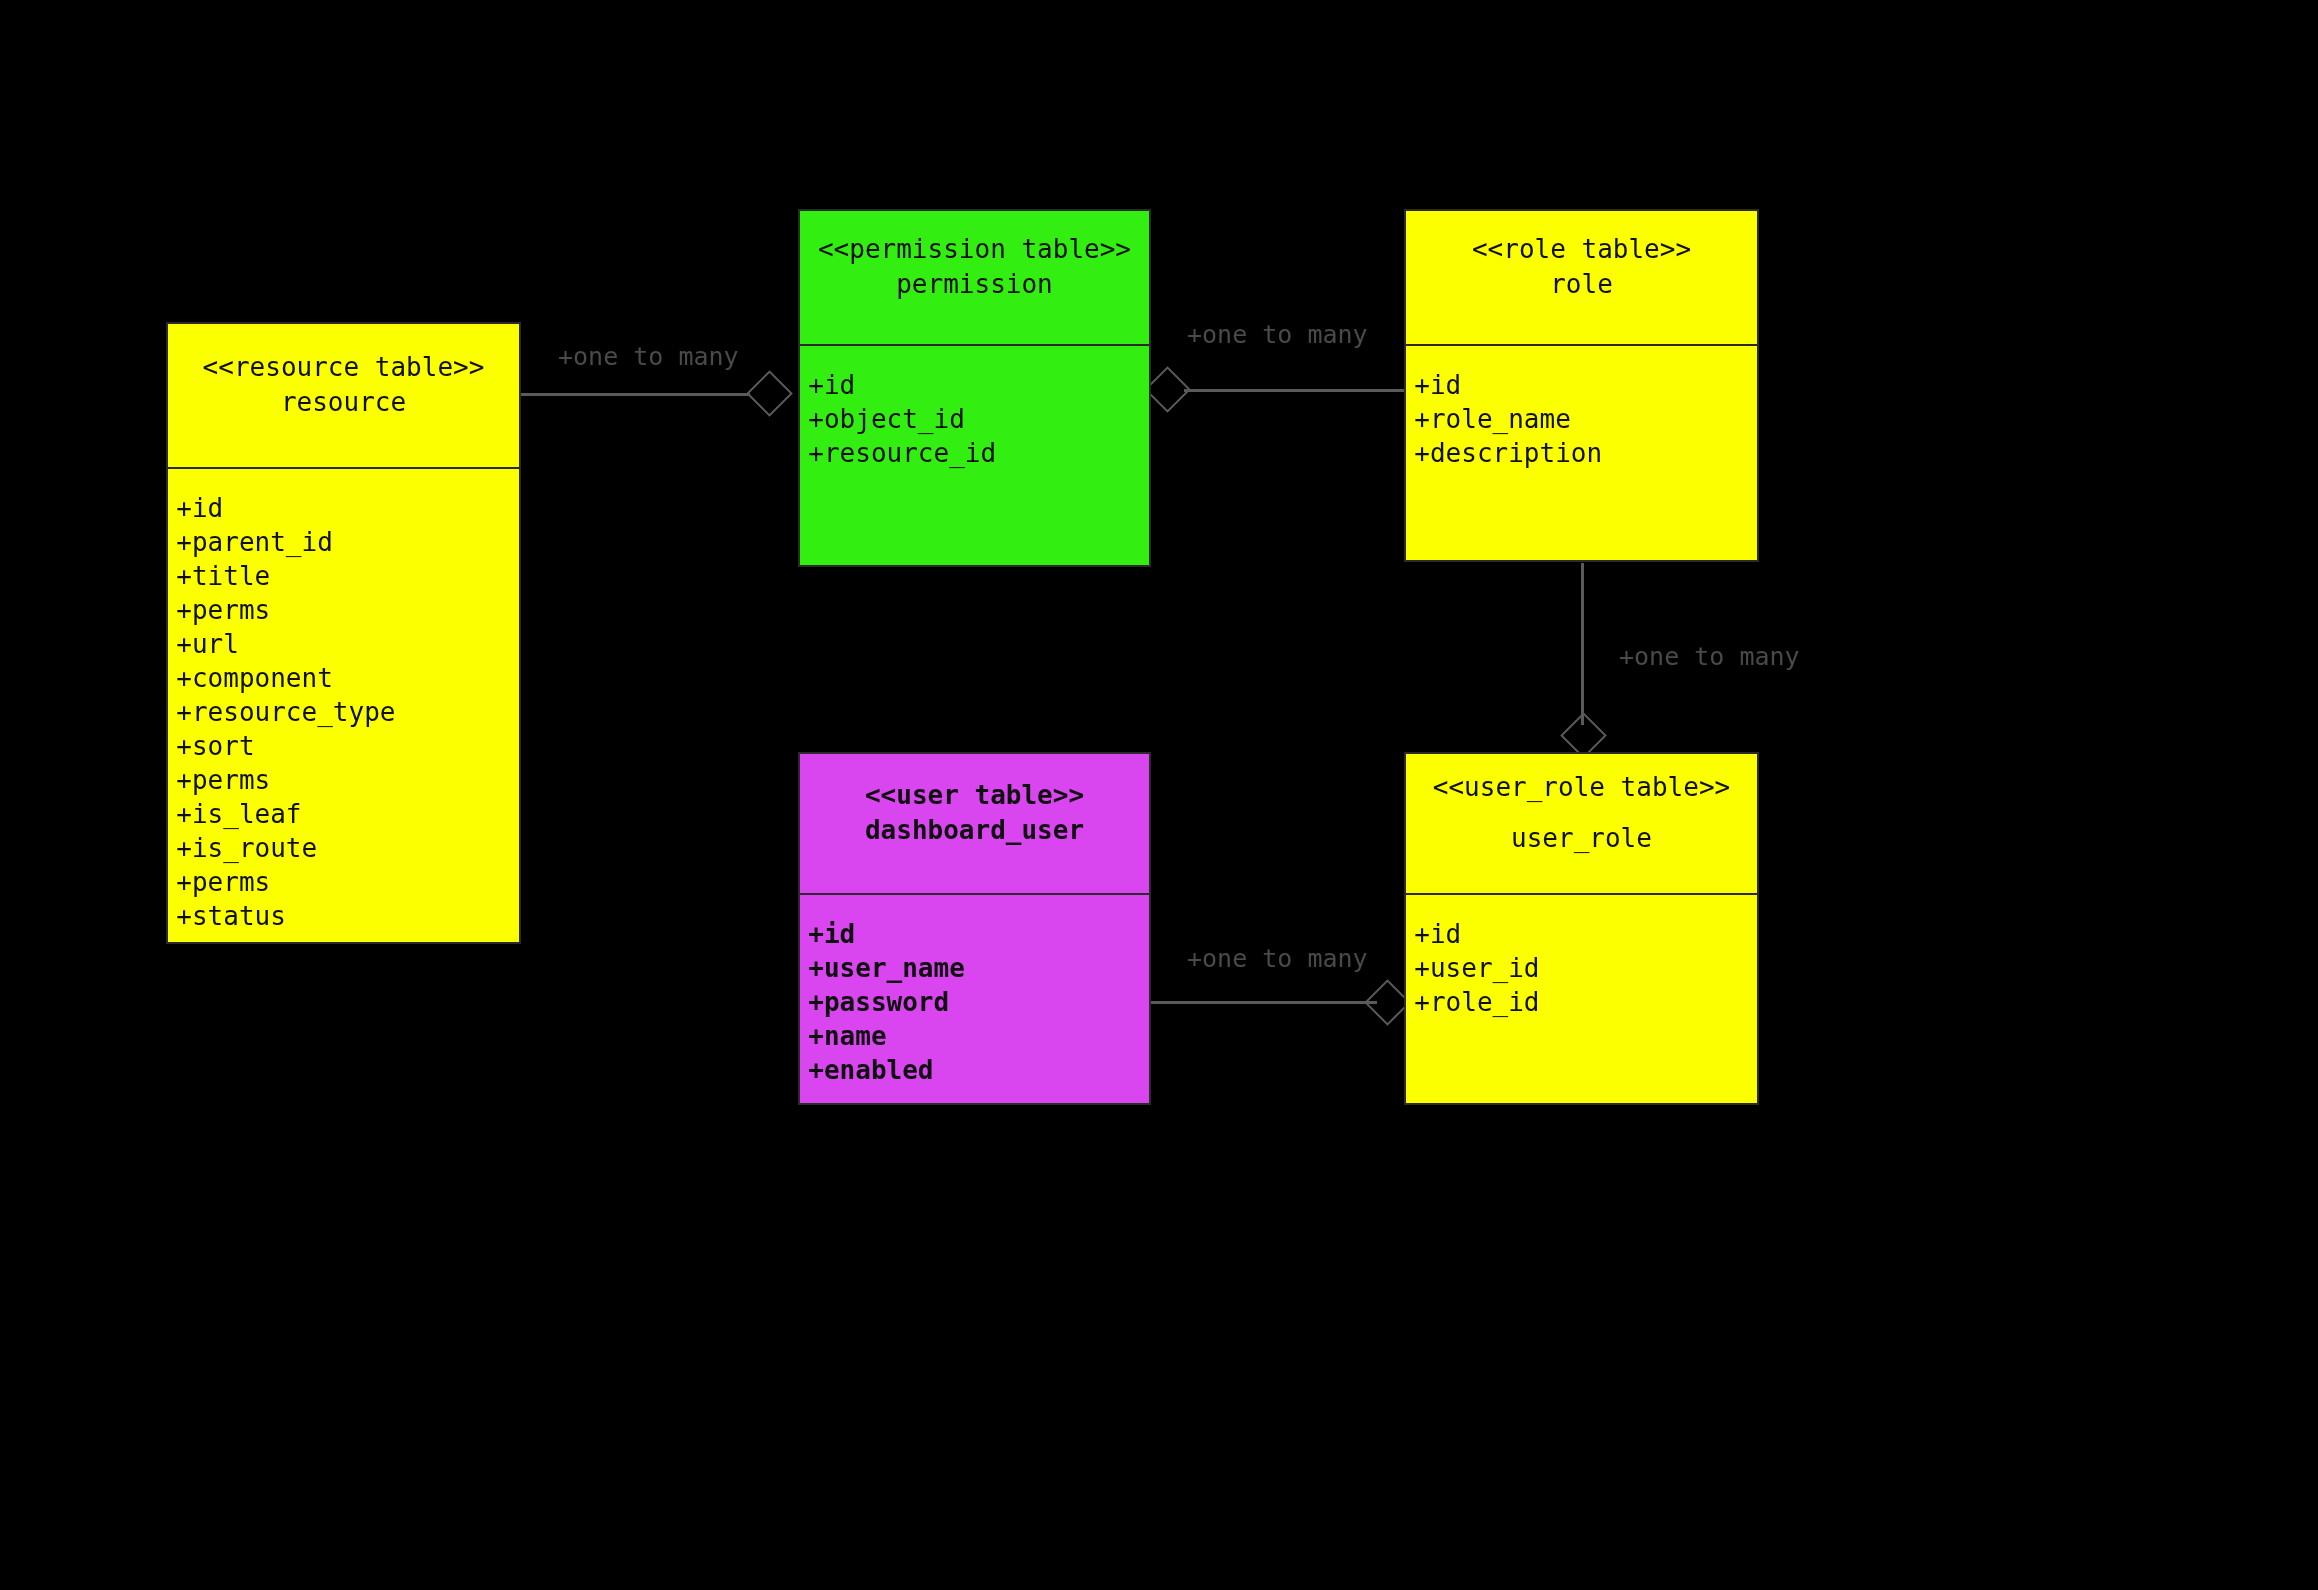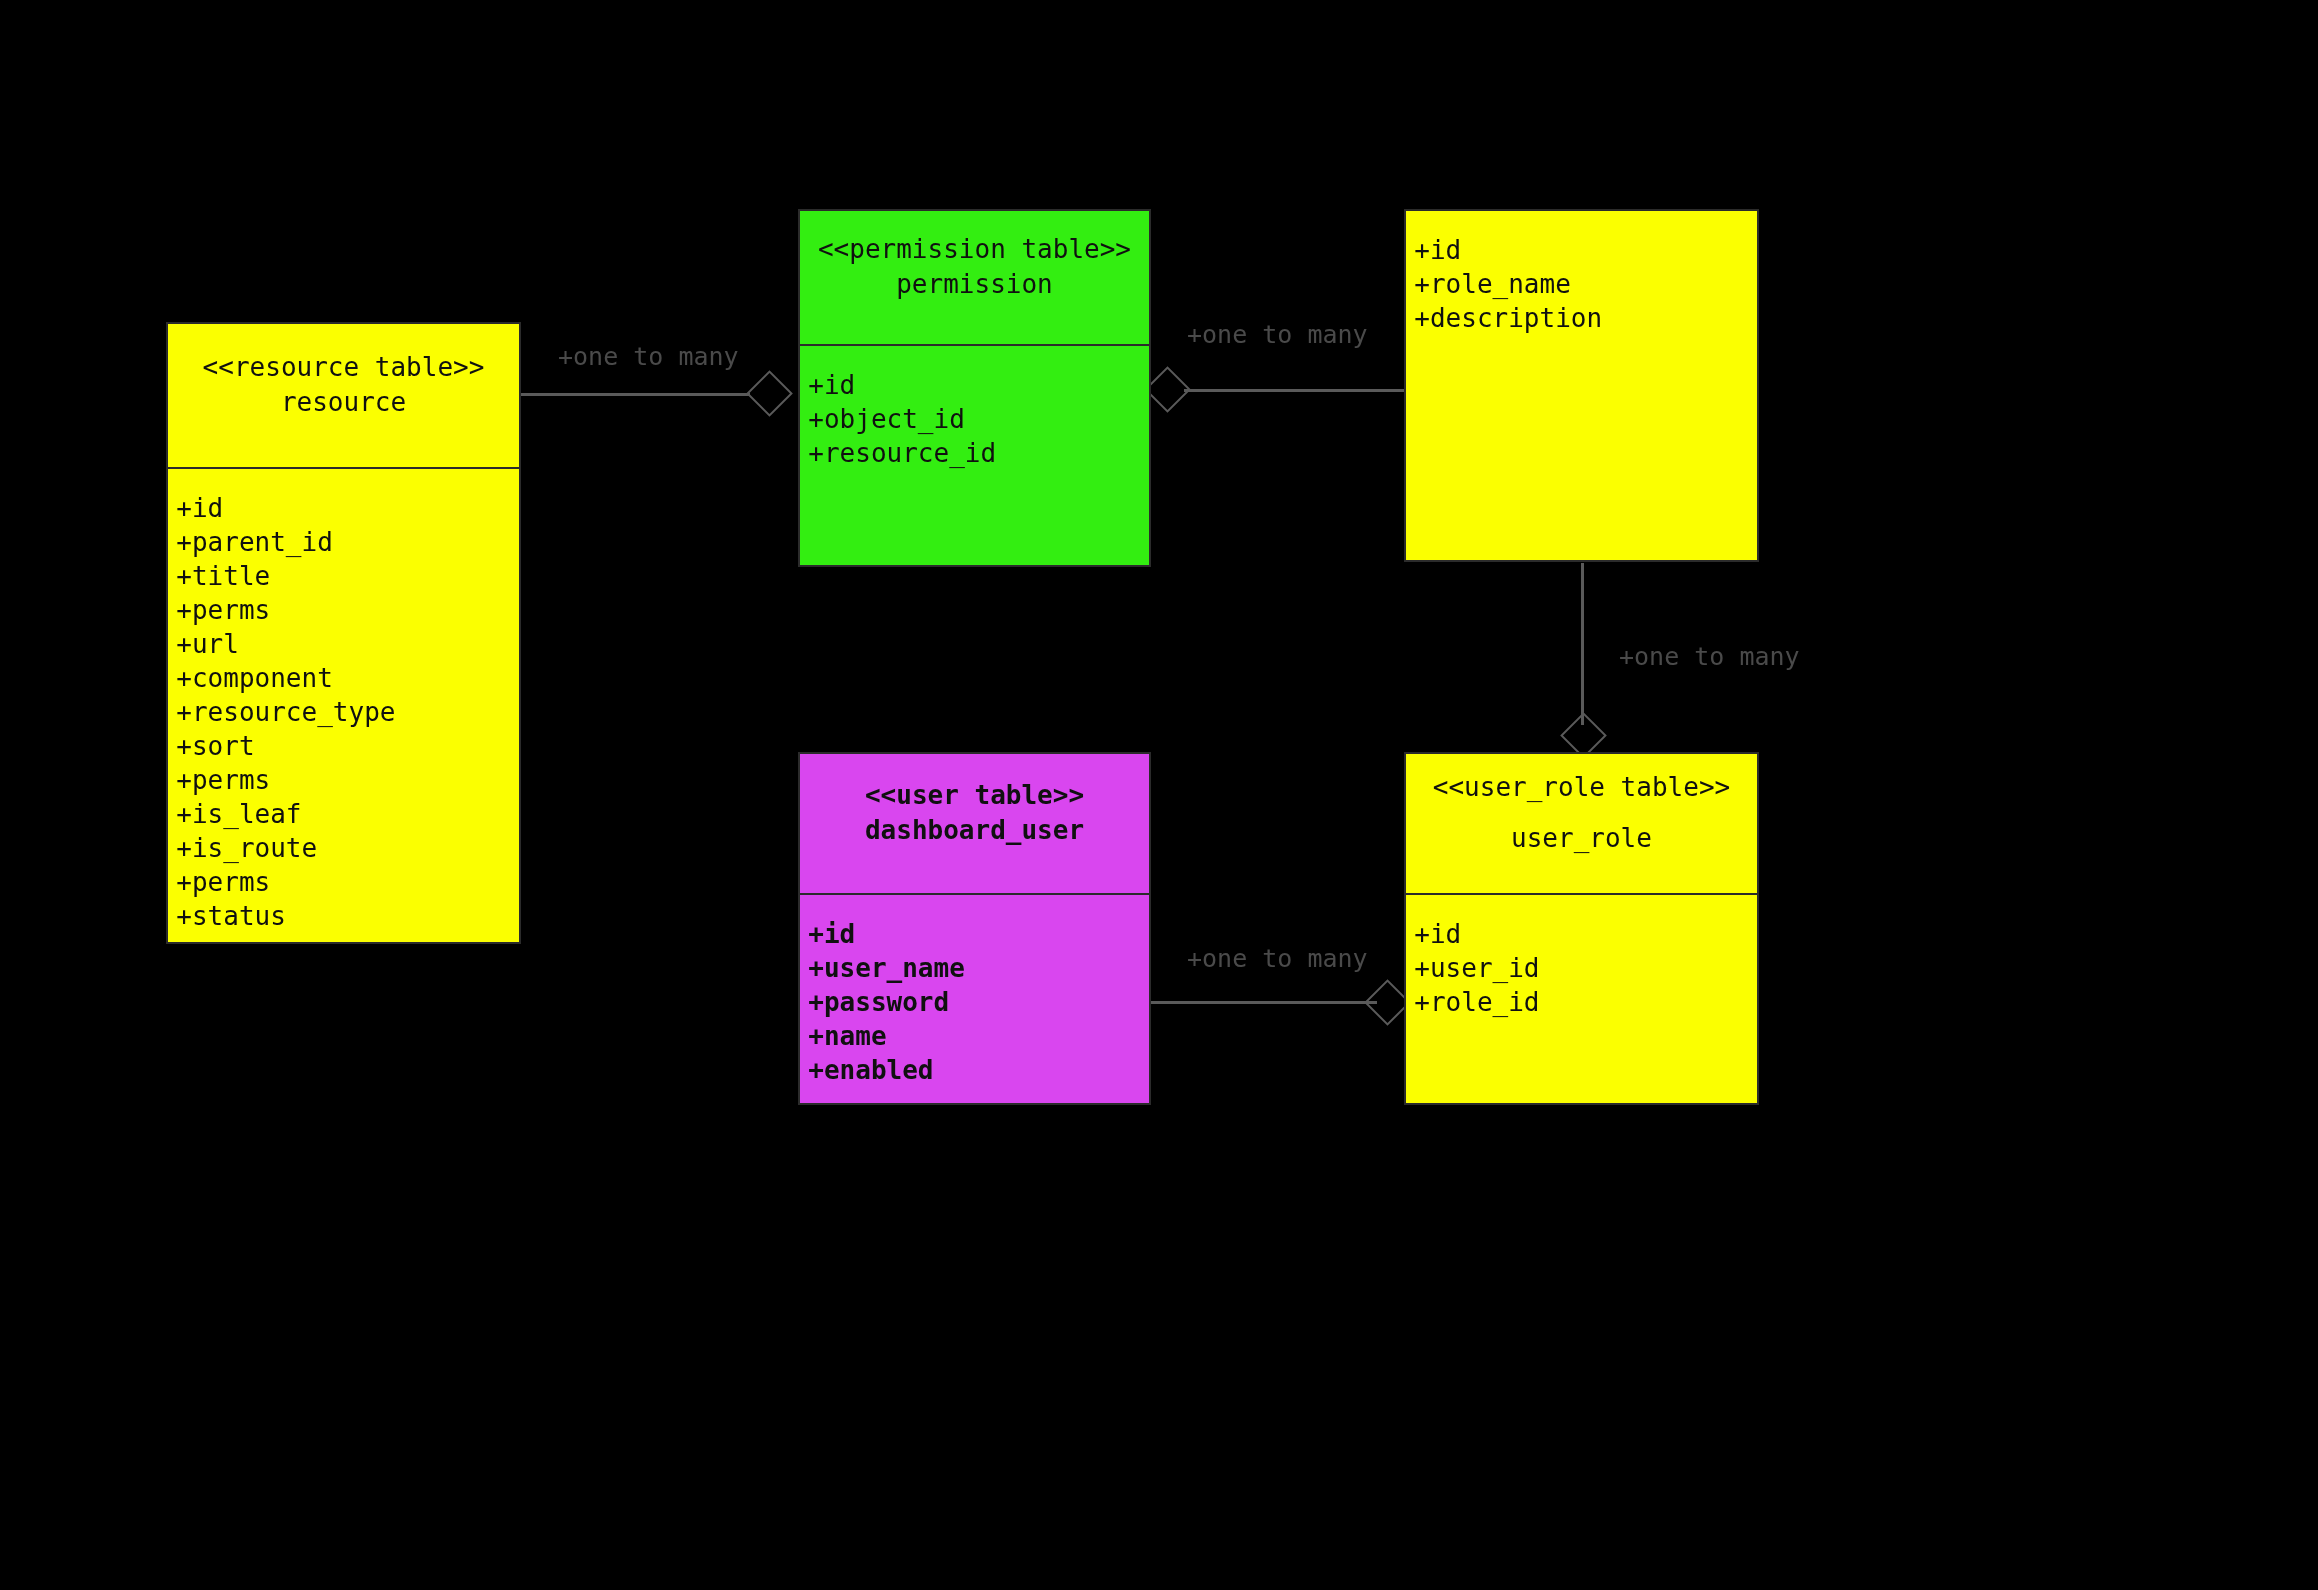--- a/index.html
+++ b/index.html
@@ -137,20 +137,24 @@
       <div class="uml-name">permission</div>
     </div>
     <div class="uml-attrs">
       <div class="uml-attr">+id</div>
       <div class="uml-attr">+object_id</div>
       <div class="uml-attr">+resource_id</div>
     </div>
   </div>
 
   <div class="uml-class fill-yellow" style="left:1404px; top:209px; width:355px; height:353px;">
+    <div class="uml-header" style="height:135px;">
+      <div class="uml-stereotype">&lt;&lt;role table&gt;&gt;</div>
+      <div class="uml-name">role</div>
+    </div>
     <div class="uml-attrs">
       <div class="uml-attr">+id</div>
       <div class="uml-attr">+role_name</div>
       <div class="uml-attr">+description</div>
     </div>
   </div>
 
   <div class="uml-class fill-orange" style="left:798px; top:752px; width:353px; height:353px;">
     <div class="uml-header" style="height:141px;">
       <div class="uml-stereotype">&lt;&lt;user table&gt;&gt;</div>

